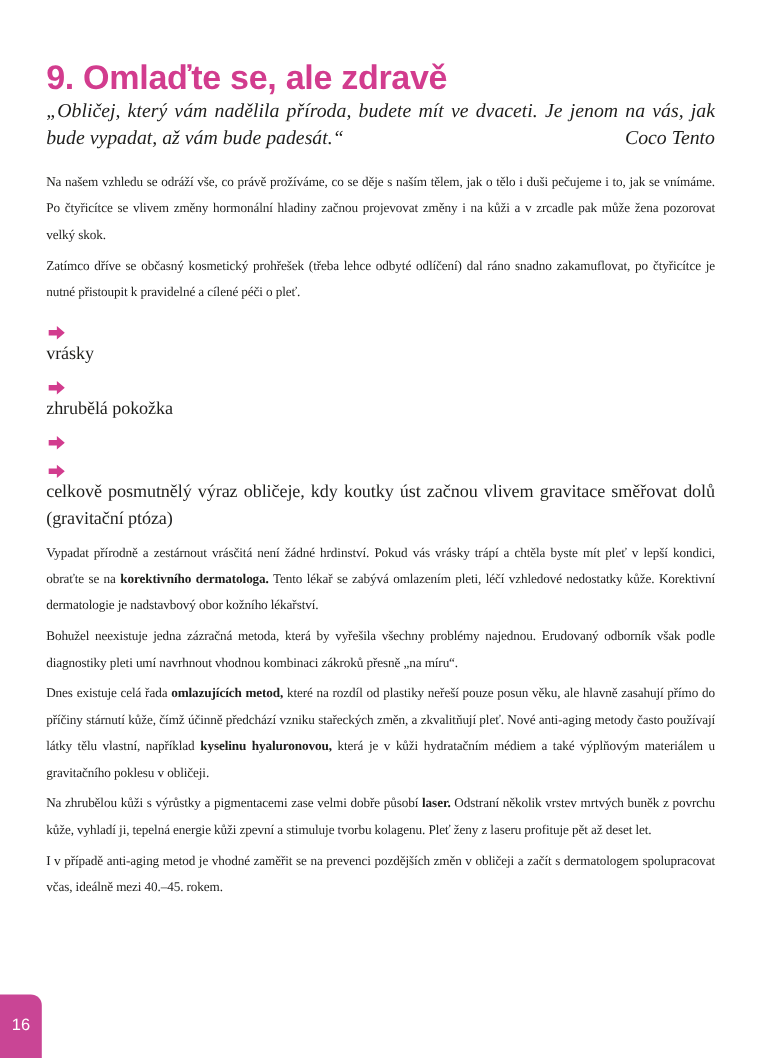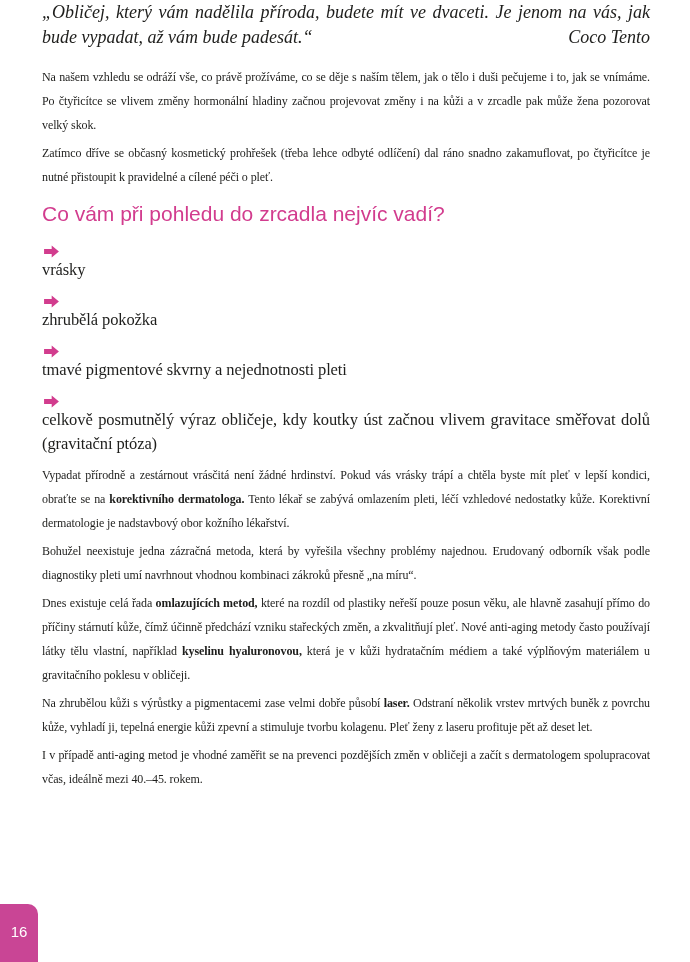--- a/index.html
+++ b/index.html
@@ -100,30 +100,30 @@
     font-size:15px;
     color:#ffffff;
   }
 </style>
 </head>
 <body>
 
 <div class="page">
   <div class="content">
 
+    <h1 class="chapter-title">9. Omlaďte se, ale zdravě</h1>
 
     <div class="quote">
       <span class="quote-text">„Obličej, který vám nadělila příroda, budete mít ve dvaceti. Je jenom na vás, jak bude vypadat, až vám bude padesát.“</span>
       <span class="quote-author">Coco Tento</span>
     </div>
 
     <p class="body first"><span>Na našem vzhledu se odráží vše, co právě prožíváme, co se děje s naším tělem, jak o tělo i duši pečujeme i to, jak se vnímáme. Po čtyřicítce se vlivem změny hormonální hladiny začnou projevovat změny i na kůži a v zrcadle pak může žena pozorovat velký skok.</span></p>
     <p class="body"><span>Zatímco dříve se občasný kosmetický prohřešek (třeba lehce odbyté odlíčení) dal ráno snadno zakamuflovat, po čtyřicítce je nutné přistoupit k pravidelné a cílené péči o pleť.</span></p>
 
-    <h2 class="section-heading">Co vám při pohledu do zrcadla nejvíc vadí?</h2>
 
     <ul class="bullets">
       <li>
         <span class="arrow">
             <svg width="15" height="13" viewBox="0 0 16 14">
               <path d="M0 4.3 H8.2 V0.5 L16 7 L8.2 13.5 V9.7 H0 Z" fill="var(--accent)"></path>
             </svg>
           </span>
         <span class="li-text">vrásky</span>
       </li>
@@ -134,21 +134,20 @@
             </svg>
           </span>
         <span class="li-text">zhrubělá pokožka</span>
       </li>
       <li>
         <span class="arrow">
             <svg width="15" height="13" viewBox="0 0 16 14">
               <path d="M0 4.3 H8.2 V0.5 L16 7 L8.2 13.5 V9.7 H0 Z" fill="var(--accent)"></path>
             </svg>
           </span>
-        <span class="li-text">tmavé pigmentové skvrny a nejednotnosti pleti</span>
       </li>
       <li>
         <span class="arrow">
             <svg width="15" height="13" viewBox="0 0 16 14">
               <path d="M0 4.3 H8.2 V0.5 L16 7 L8.2 13.5 V9.7 H0 Z" fill="var(--accent)"></path>
             </svg>
           </span>
         <span class="li-text">celkově posmutnělý výraz obličeje, kdy koutky úst začnou vlivem gravitace směřovat dolů (gravitační ptóza)</span>
       </li>
     </ul>

